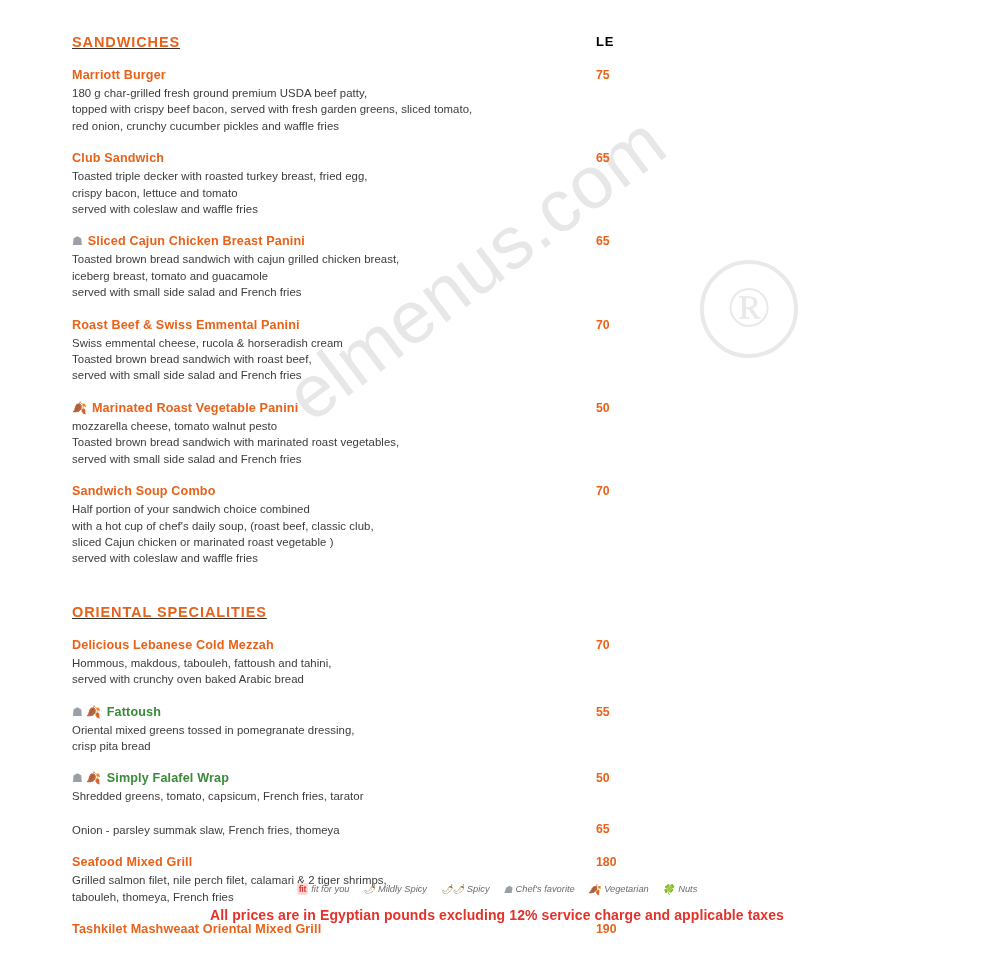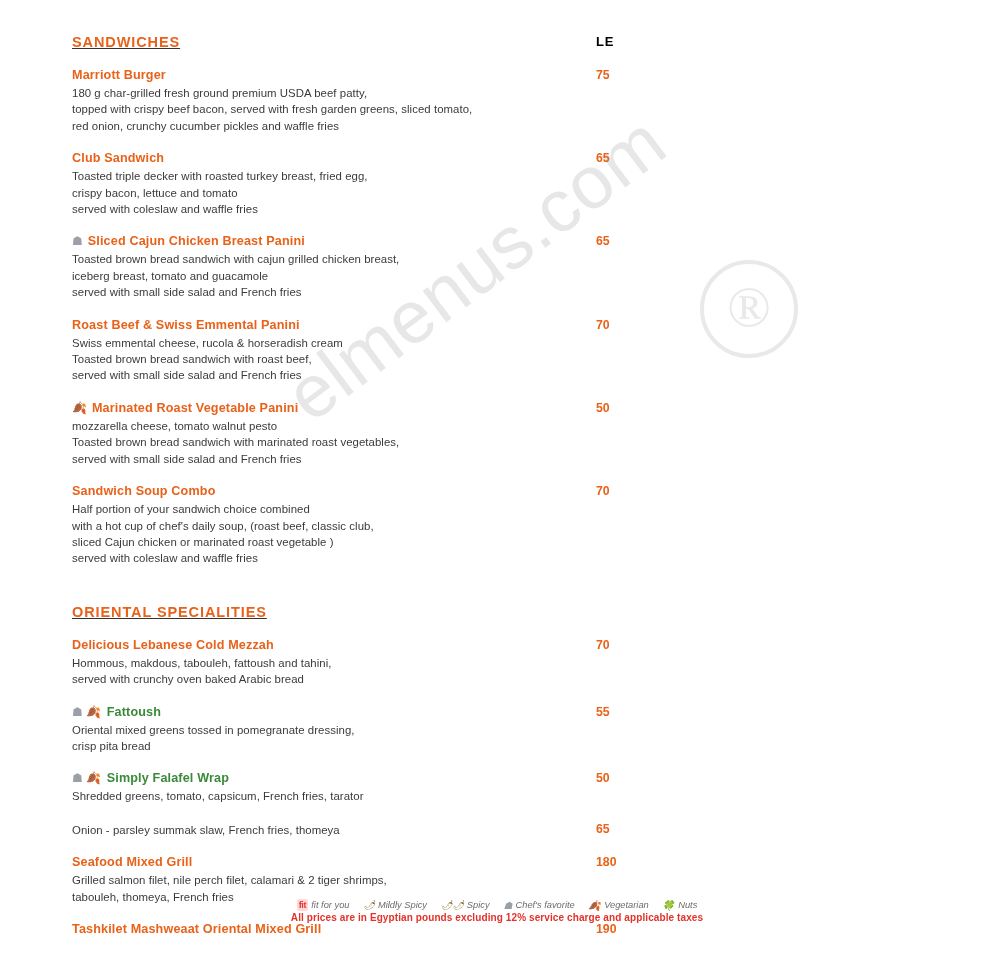--- a/index.html
+++ b/index.html
@@ -174,23 +174,23 @@
     background: #ffd9d9;
     padding: 1px 2px;
     border-radius: 2px;
     letter-spacing: -0.3px;
   }
   .legend-chili { color: #8a6a2a; font-size: 9px; }
   .legend-hat { color: #9aa0a6; font-size: 10px; }
   .legend-leaf { color: #4b8a3f; font-size: 10px; }
   .legend-nut { color: #d39b3a; font-size: 10px; }
   .disclaimer {
-    margin-top: 1px;
+    margin-top: 12px;
     color: #e2322a;
-    font-size: 10px;
+    font-size: 14px;
     font-weight: bold;
     letter-spacing: 0.1px;
   }
 </style>
 </head>
 <body>
 
 <div class="page">
 
   <div class="watermark">

